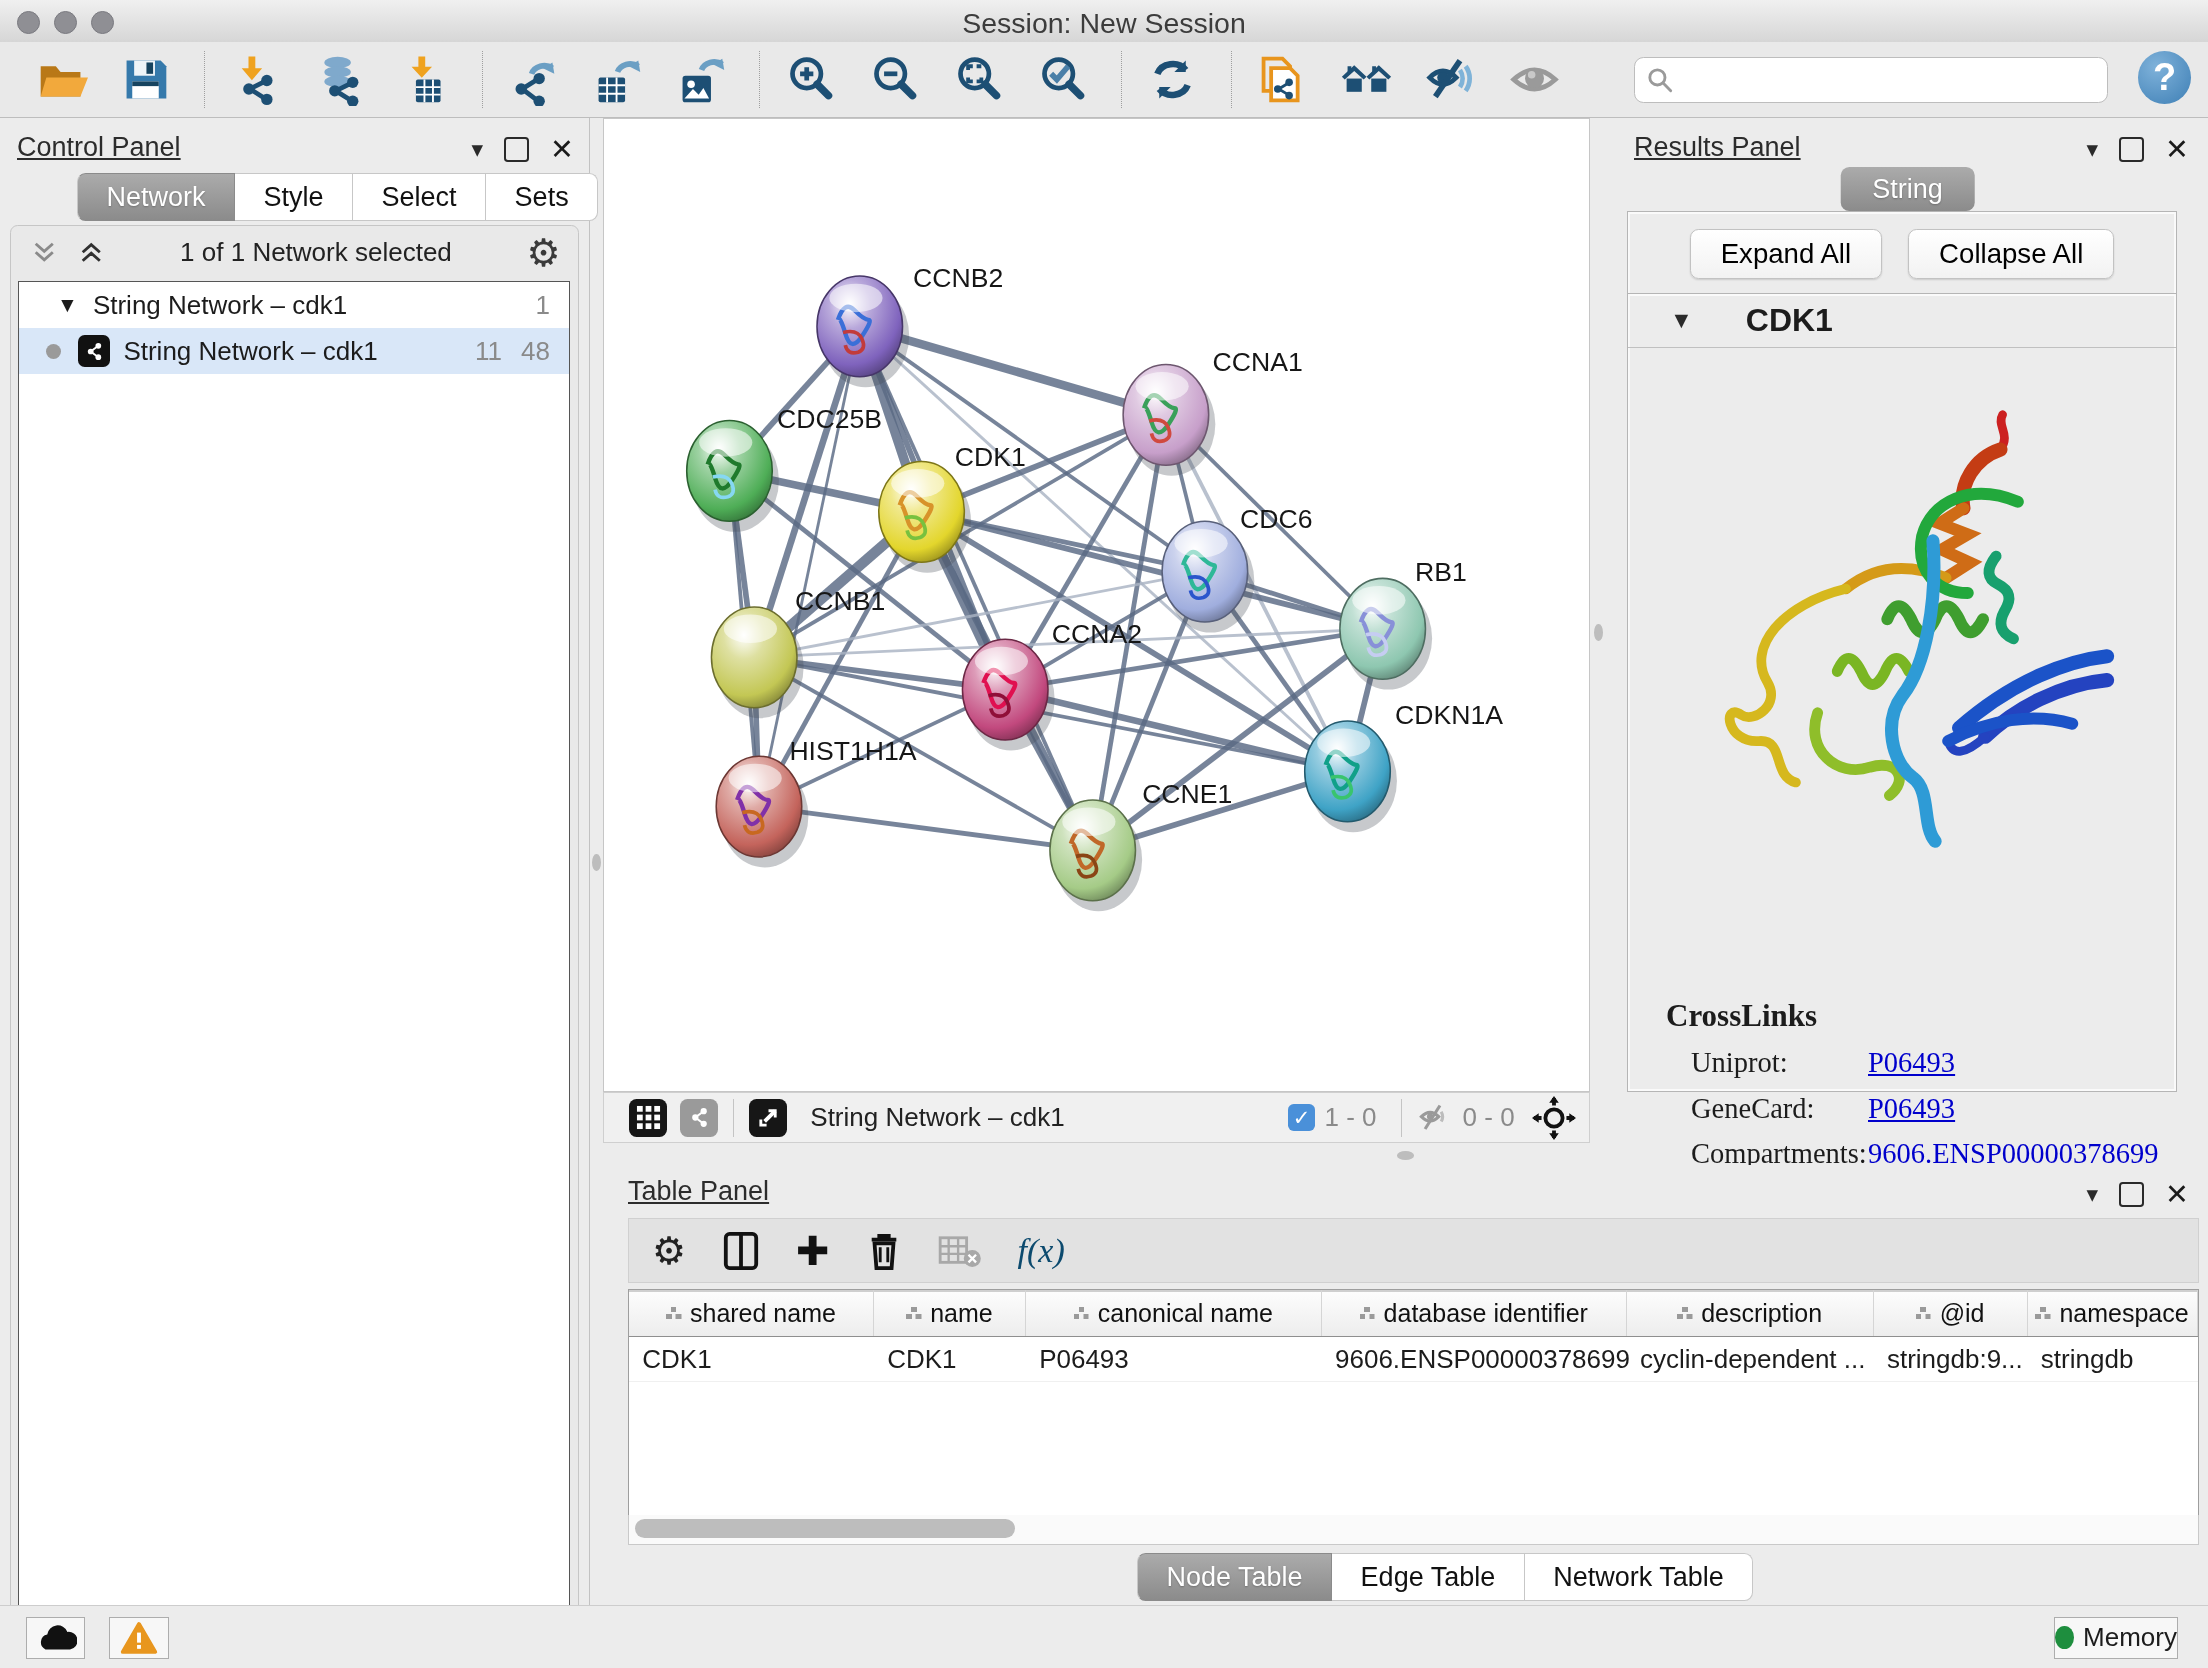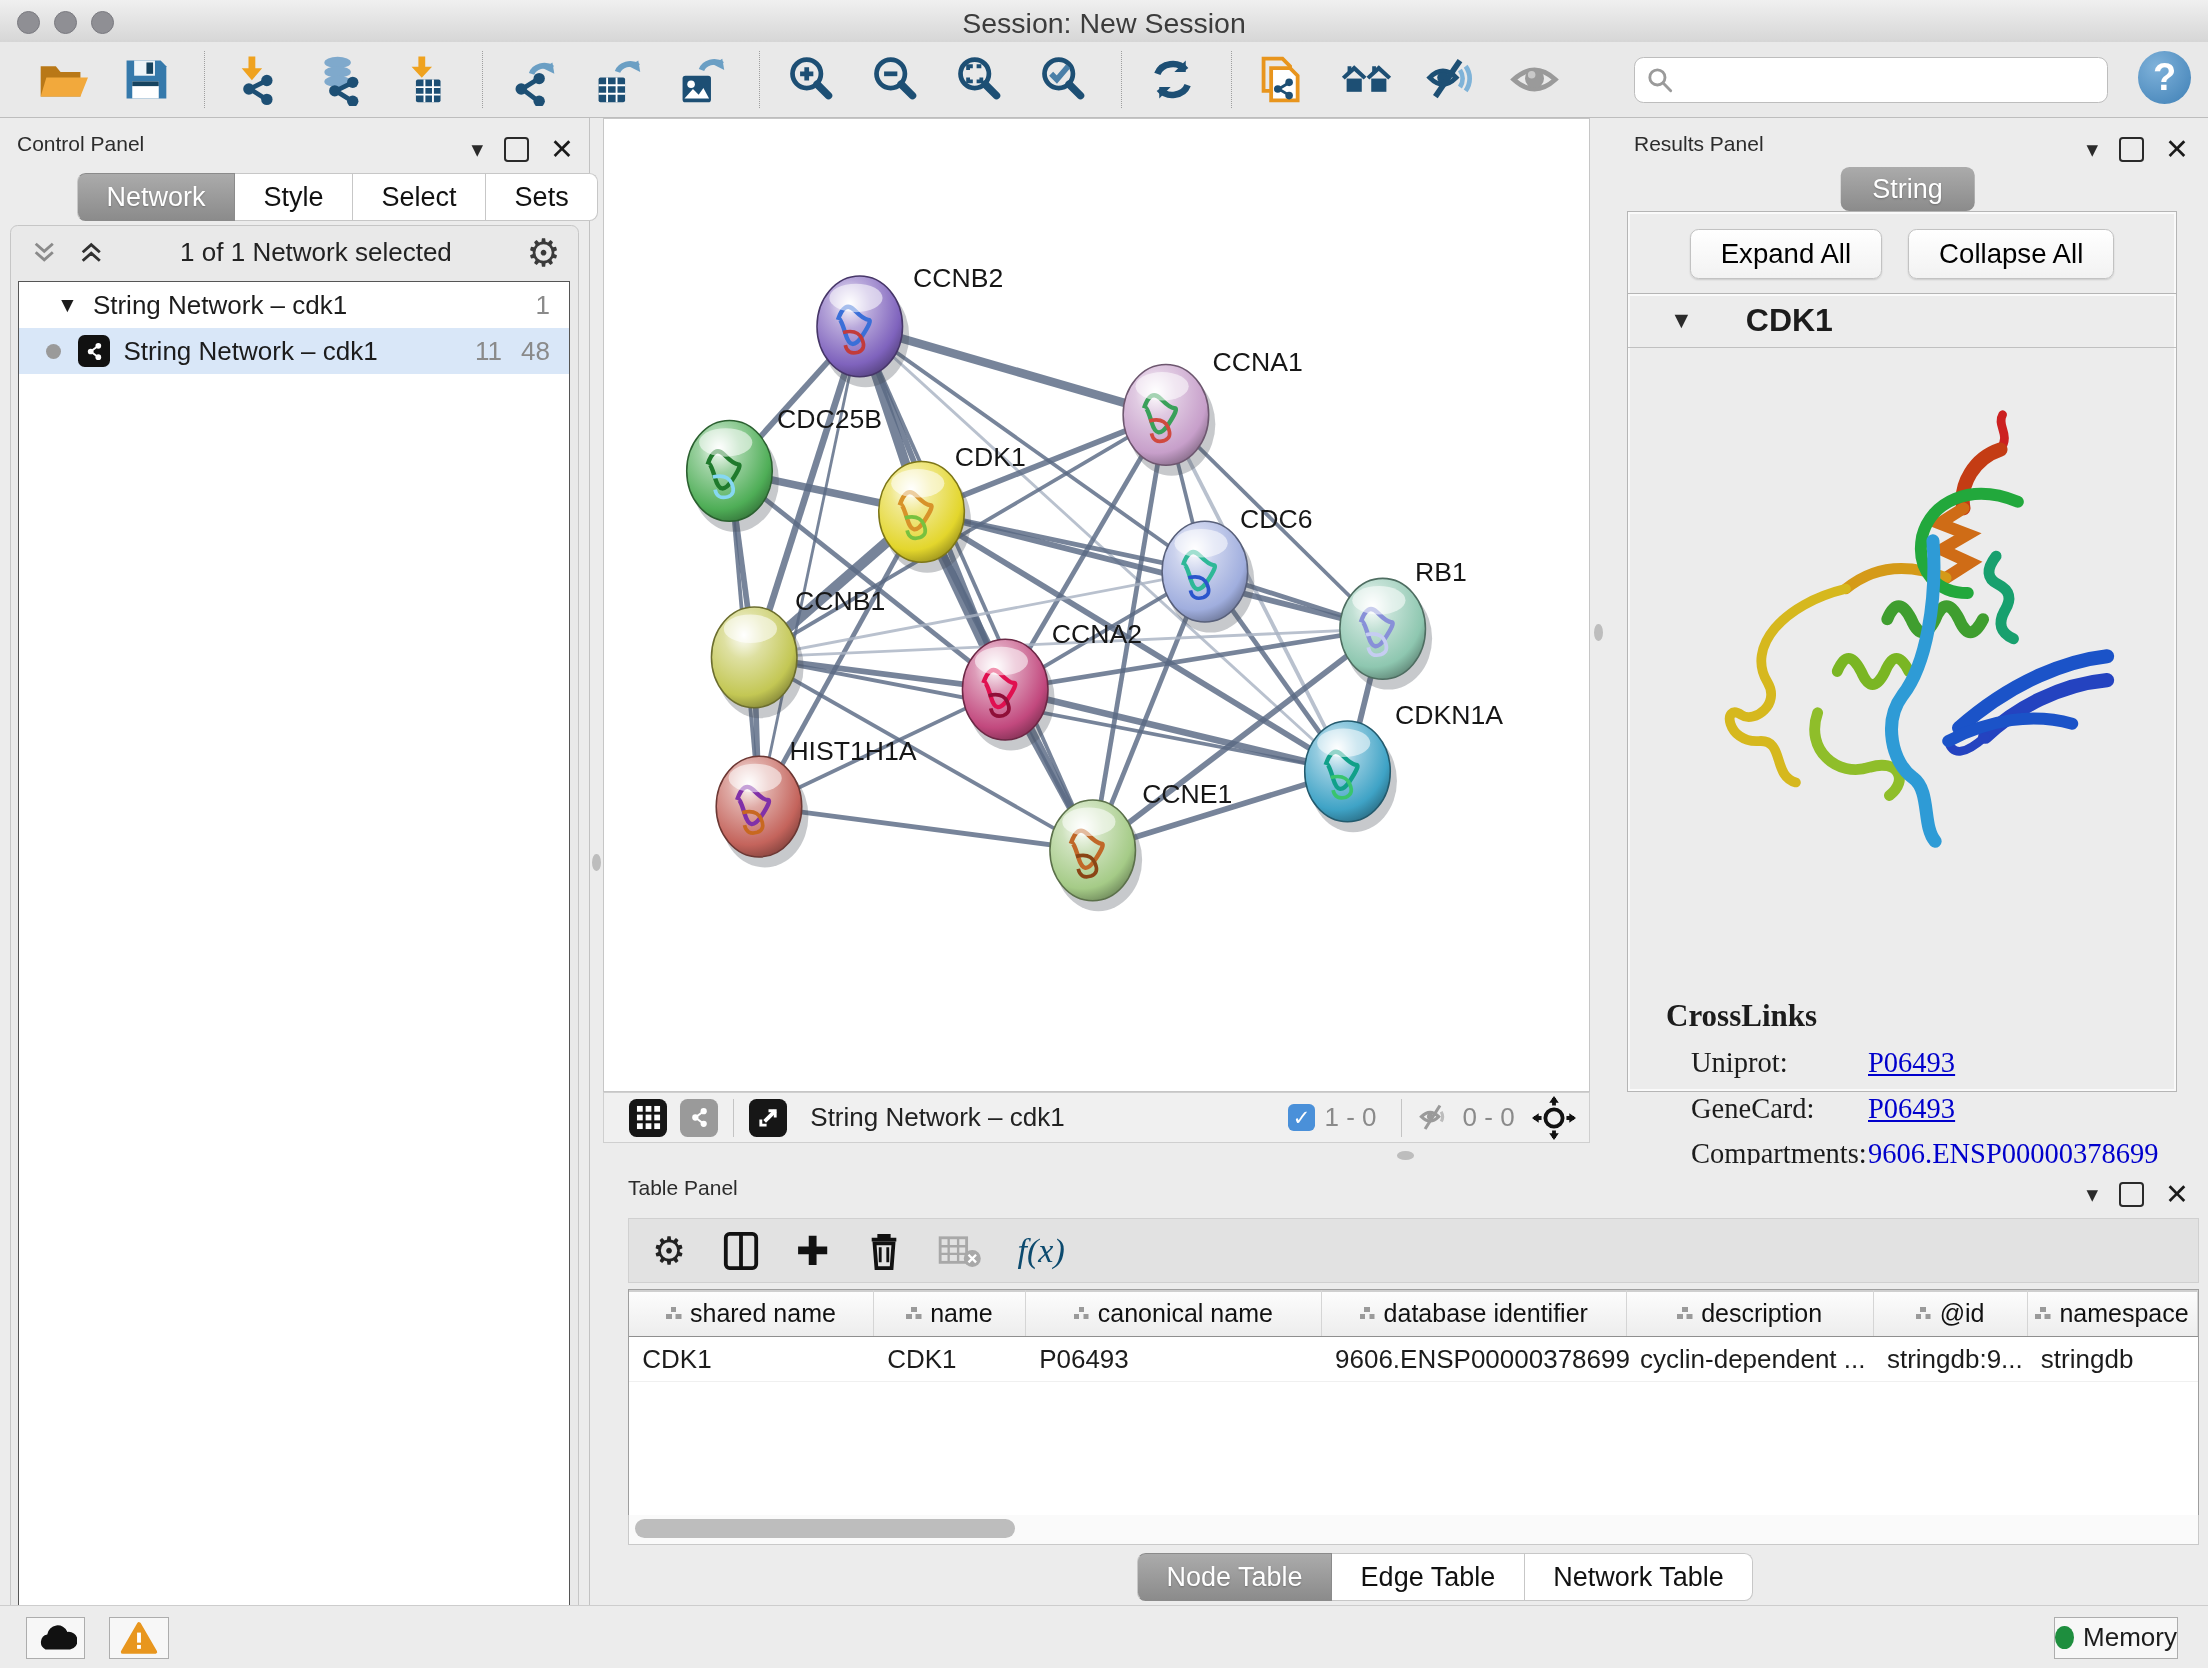--- a/index.html
+++ b/index.html
@@ -18,21 +18,21 @@
   .tbtn svg{width:53px;height:53px;}
   .tsep{height:57px;border-left:1.9px dotted #9e9e9e;margin:0 21px 0 3.8px;}
   .search-wrap{position:absolute;left:1634px;top:57px;width:472px;height:44px;background:#fff;
     border:1px solid #bdbdbd;border-radius:9.5px;display:flex;align-items:center;}
   .search-wrap svg{width:28.5px;height:28.5px;margin-left:11.4px;}
   .search-wrap input{border:none;outline:none;flex:1;font-size:25px;background:transparent;margin-left:7.6px;}
   .help-btn{position:absolute;left:2138px;top:51px;width:53px;height:53px;border-radius:50%;
     background:radial-gradient(circle at 35% 30%,#7fb2da,#3e7fb5);color:#fff;font-size:38px;font-weight:bold;
     display:flex;align-items:center;justify-content:center;}
   
-  .phead{font-size:21px;color:#2c2c2c;}
+  .phead{font-size:27px;color:#2c2c2c;text-decoration:underline;}
   .picons{position:absolute;display:flex;align-items:center;gap:21px;}
   .tri{font-size:23px;color:#2a2a2a;}
   .flo{width:21px;height:21px;border:2.9px solid #2a2a2a;border-radius:3.8px;}
   .clo{font-size:28.5px;font-weight:bold;color:#1a1a1a;}
   
   .seg{display:inline-flex;padding-left:10px;}
   .seg .tab{height:46px;padding:0 28.5px;font-size:27px;background:#fff;border:1px solid #c7c7c7;
     border-left:none;display:flex;align-items:center;color:#111;}
   .seg .tab:first-child{border-left:1px solid #c7c7c7;border-radius:8.6px 0 0 8.6px;}
   .seg .tab:last-child{border-radius:0 8.6px 8.6px 0;}

